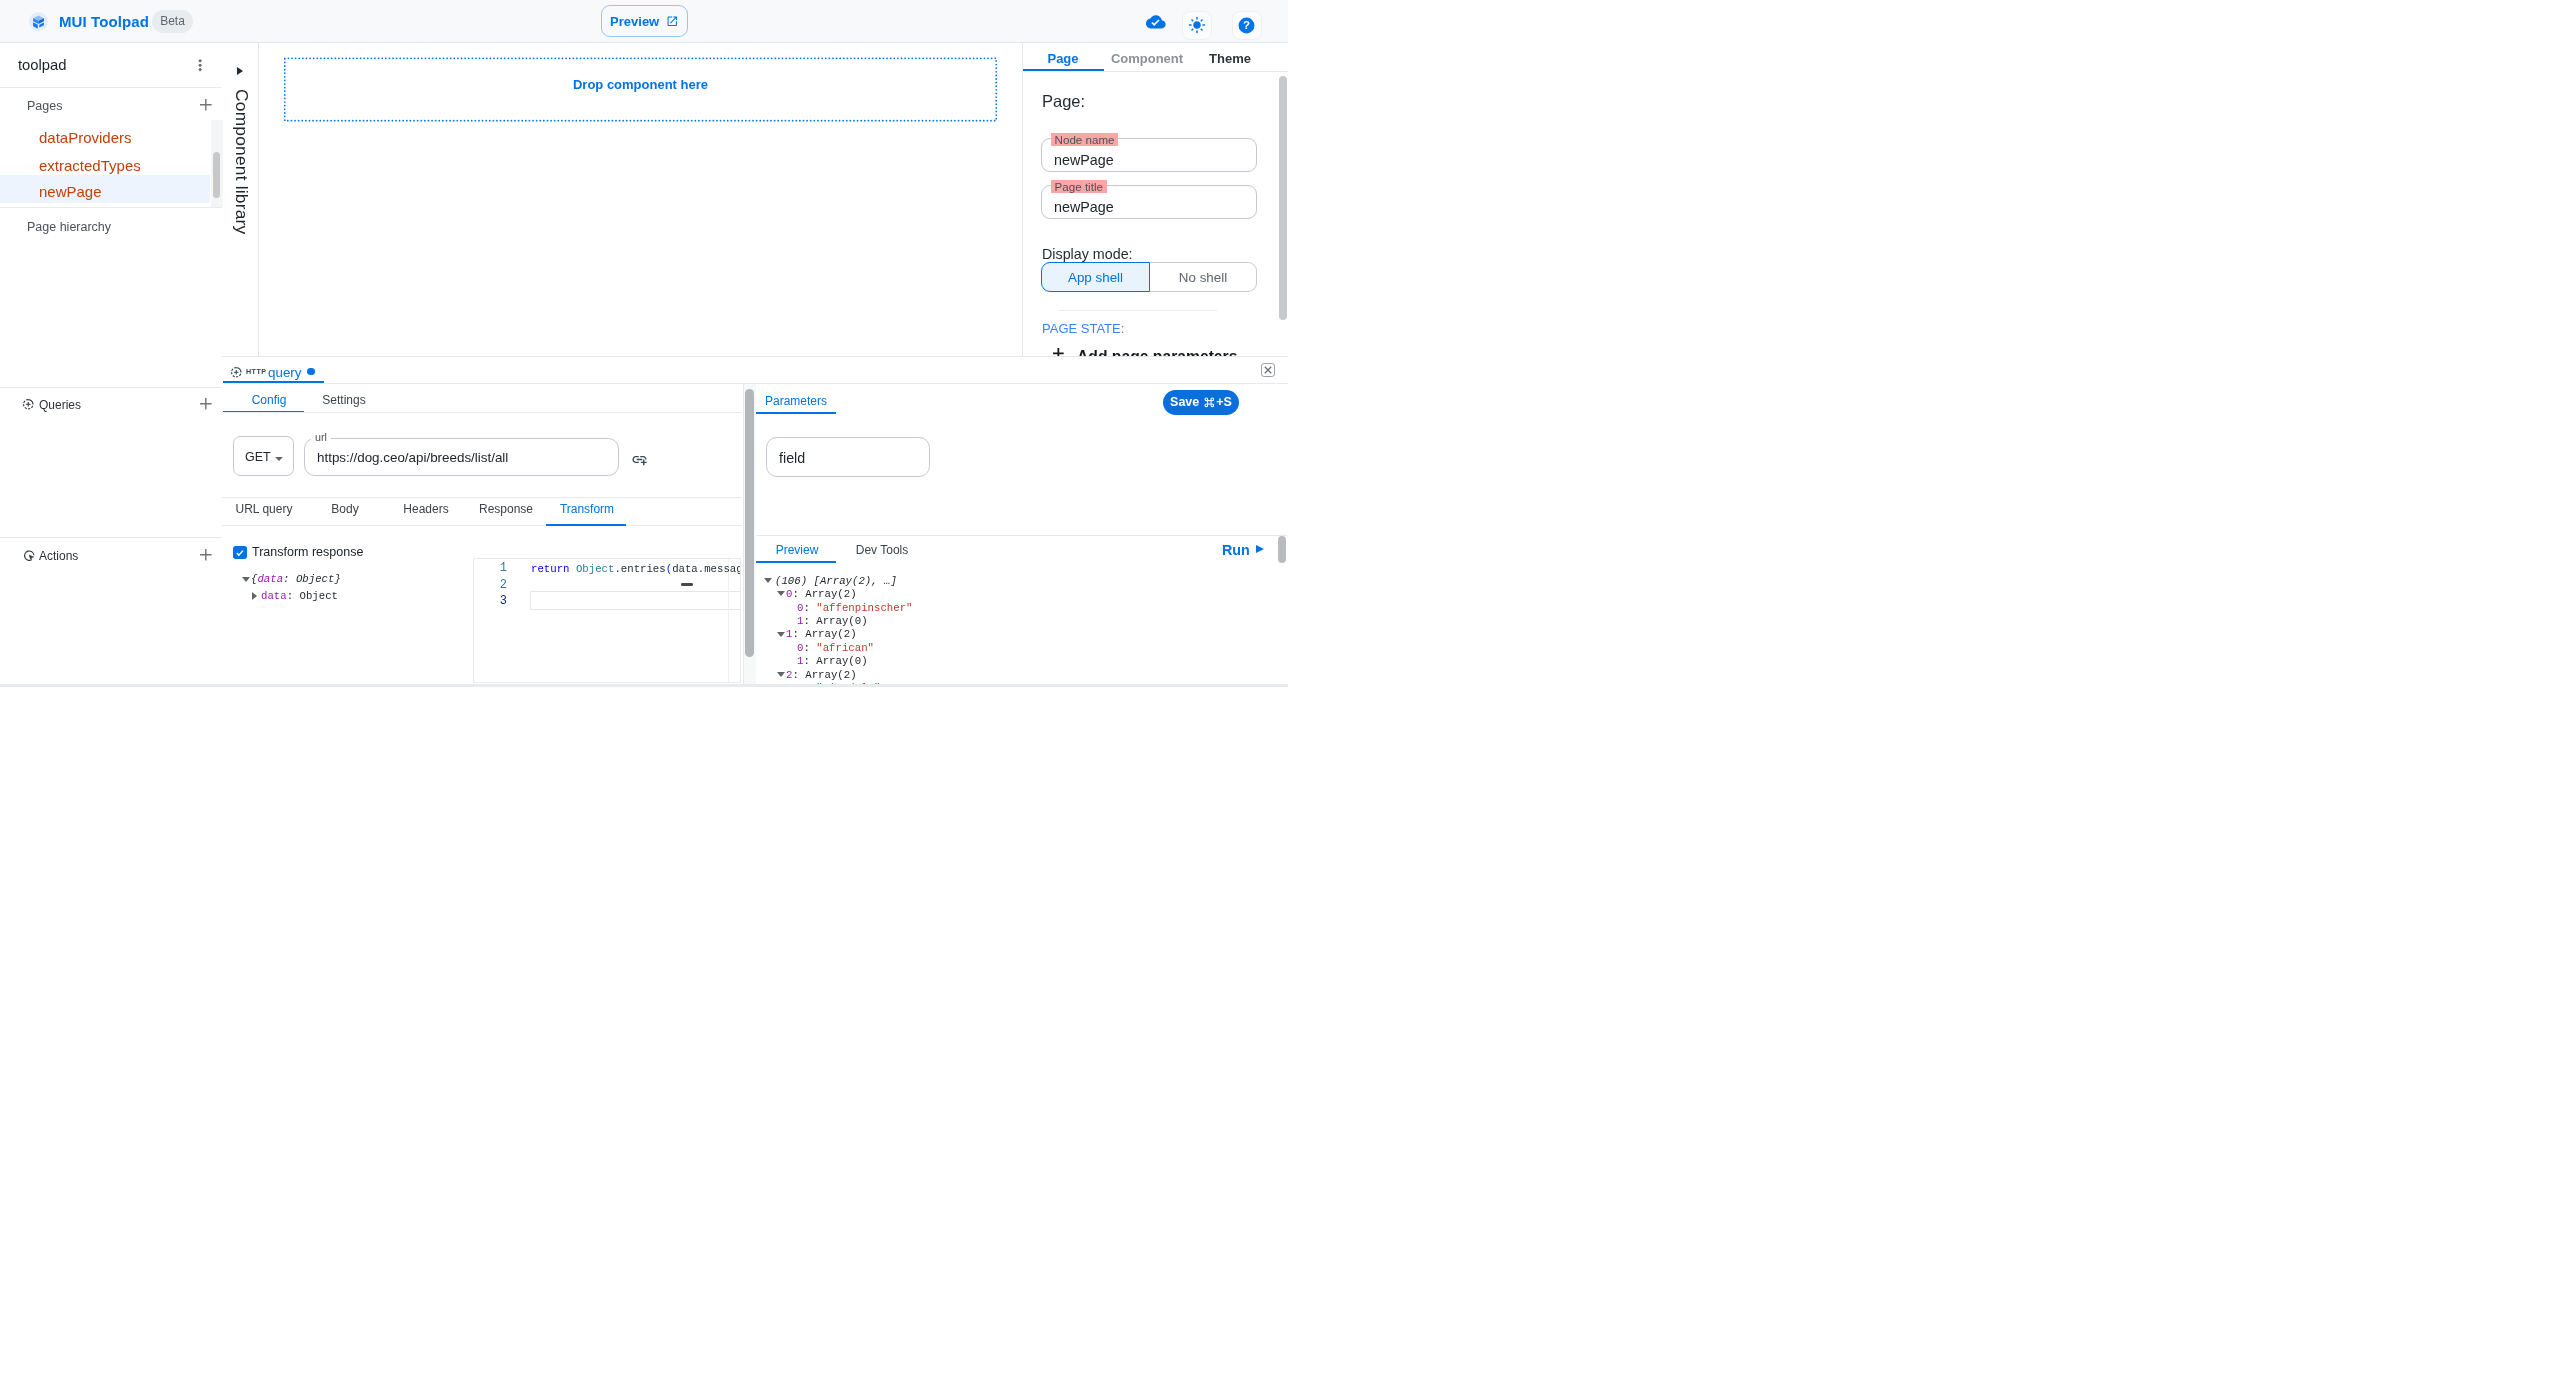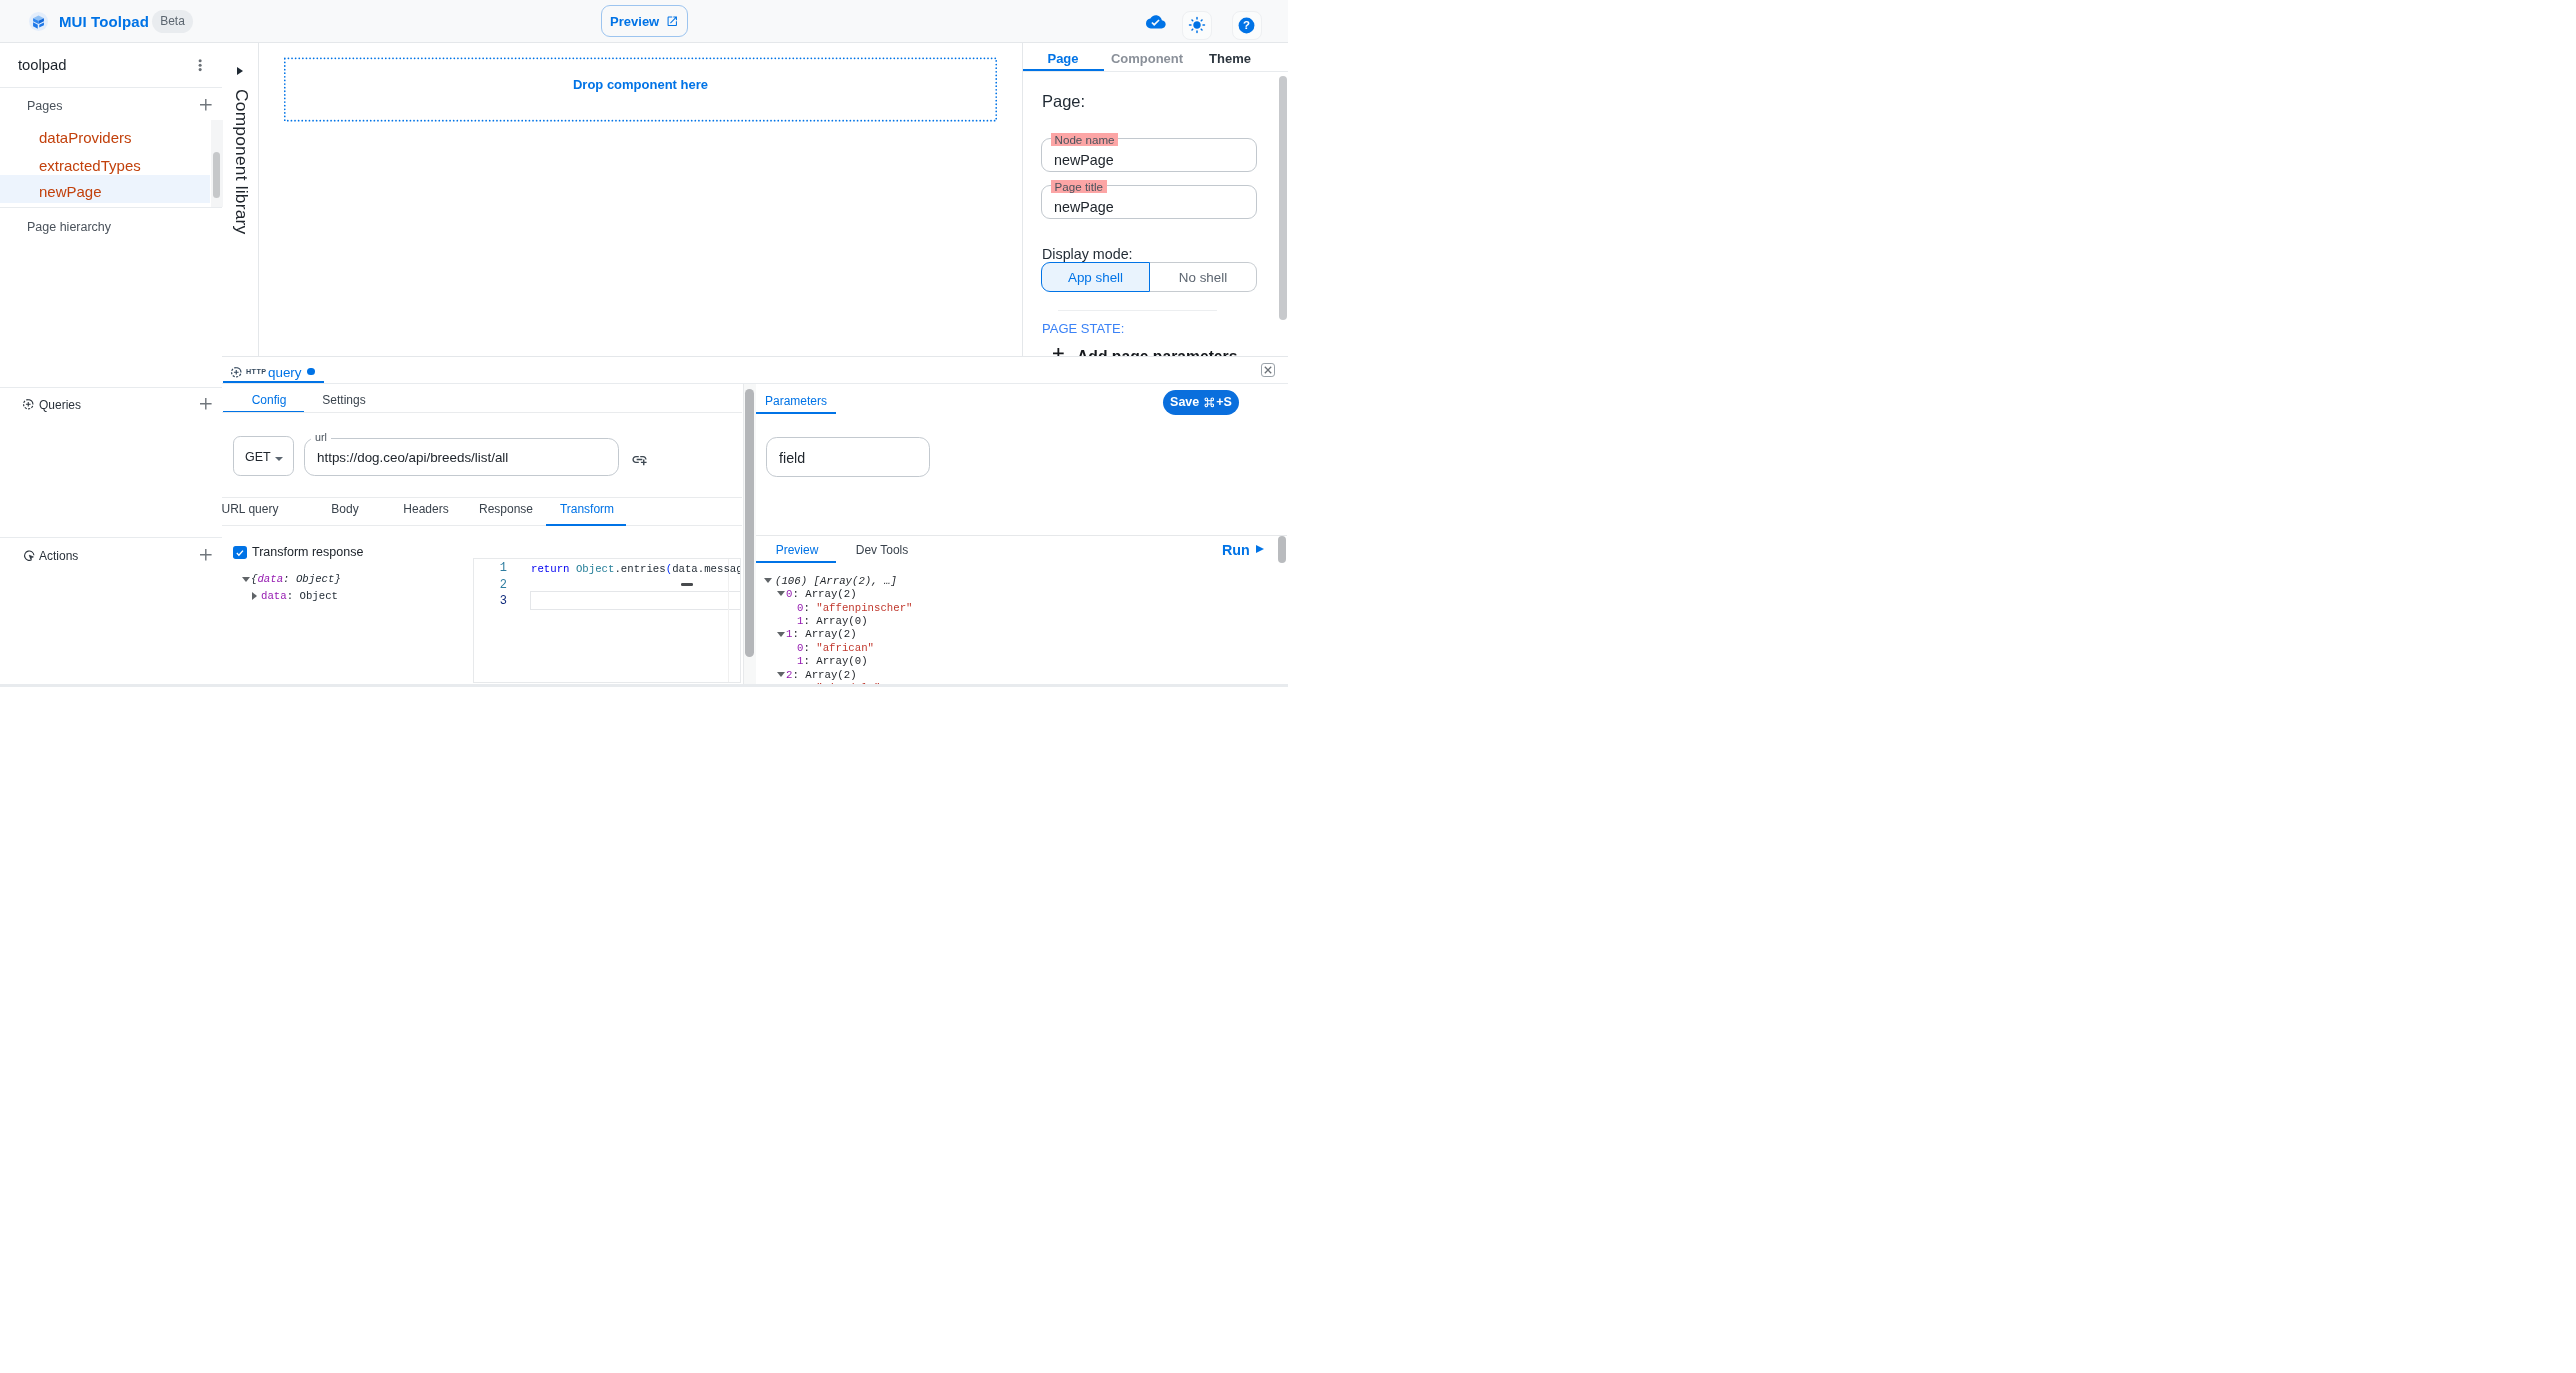--- a/index.html
+++ b/index.html
@@ -227,21 +227,21 @@
     <div id="getsel" class="bp"></div>
     <div class="bp" style="left:23px;top:93px;font-size:12.5px;color:#20262d;">GET</div>
     <div class="bp" style="left:53px;top:100px;width:0;height:0;border-left:4.5px solid transparent;border-right:4.5px solid transparent;border-top:4.9px solid #5c6670;"></div>
     <div id="urlfield" class="bp"></div>
     <div class="bp" style="left:89px;top:75px;font-size:10.7px;color:#49525c;background:#fff;padding:0 4px;line-height:10.7px;">url</div>
     <div class="bp" style="left:95px;top:93px;font-size:13.4px;color:#20262d;">https://dog.ceo/api/breeds/list/all</div>
     <svg class="bp" style="left:409px;top:94px;" width="17" height="17" viewBox="0 0 24 24" fill="#3e4852">
         <path d="M8 11h8v2H8zm12.1 1H22c0-2.76-2.24-5-5-5h-4v1.9h4c1.71 0 3.1 1.39 3.1 3.1zM3.9 12c0-1.71 1.39-3.1 3.1-3.1h4V7H7c-2.76 0-5 2.24-5 5s2.24 5 5 5h4v-1.9H7c-1.71 0-3.1-1.39-3.1-3.1zM19 12h-2v3h-3v2h3v3h2v-3h3v-2h-3z"></path>
       </svg>
     <div id="subtabs" class="bp"></div>
-    <div class="tabtext" style="left:28px;top:145px;">URL query</div>
+    <div class="tabtext" style="left:42px;top:145px;">URL query</div>
     <div class="tabtext" style="left:123px;top:145px;">Body</div>
     <div class="tabtext" style="left:204px;top:145px;">Headers</div>
     <div class="tabtext" style="left:284px;top:145px;">Response</div>
     <div class="tabtext blue" style="left:365px;top:145px;">Transform</div>
     <div id="tr-underline" class="bp"></div>
     <div id="checkbox" class="bp">
       <svg width="9.8" height="9.8" viewBox="0 0 24 24" fill="none" stroke="#fff" stroke-width="3.4">
           <path d="M4.5 12.5l5 5 10-11"></path>
         </svg>
     </div>

